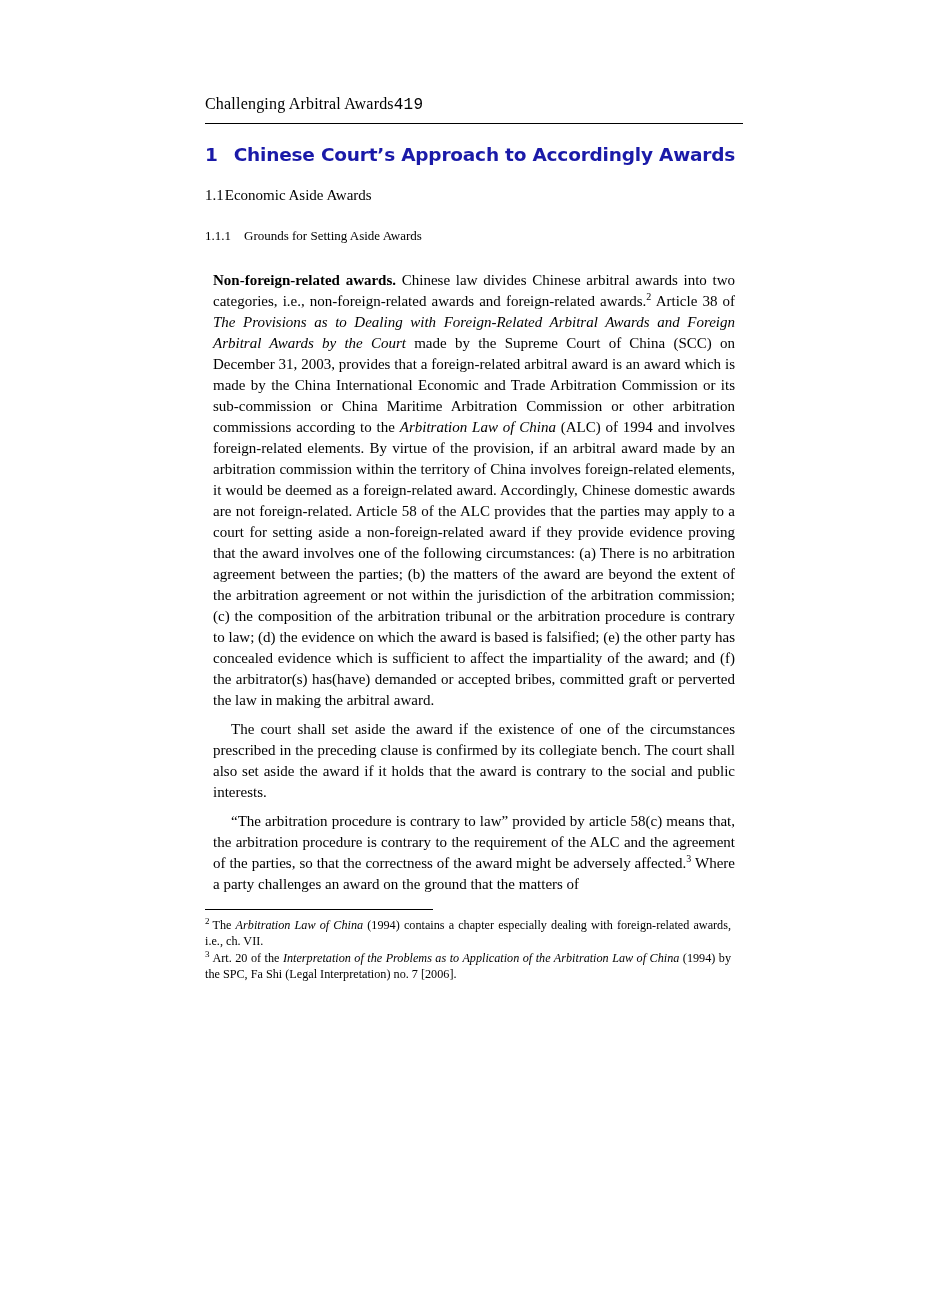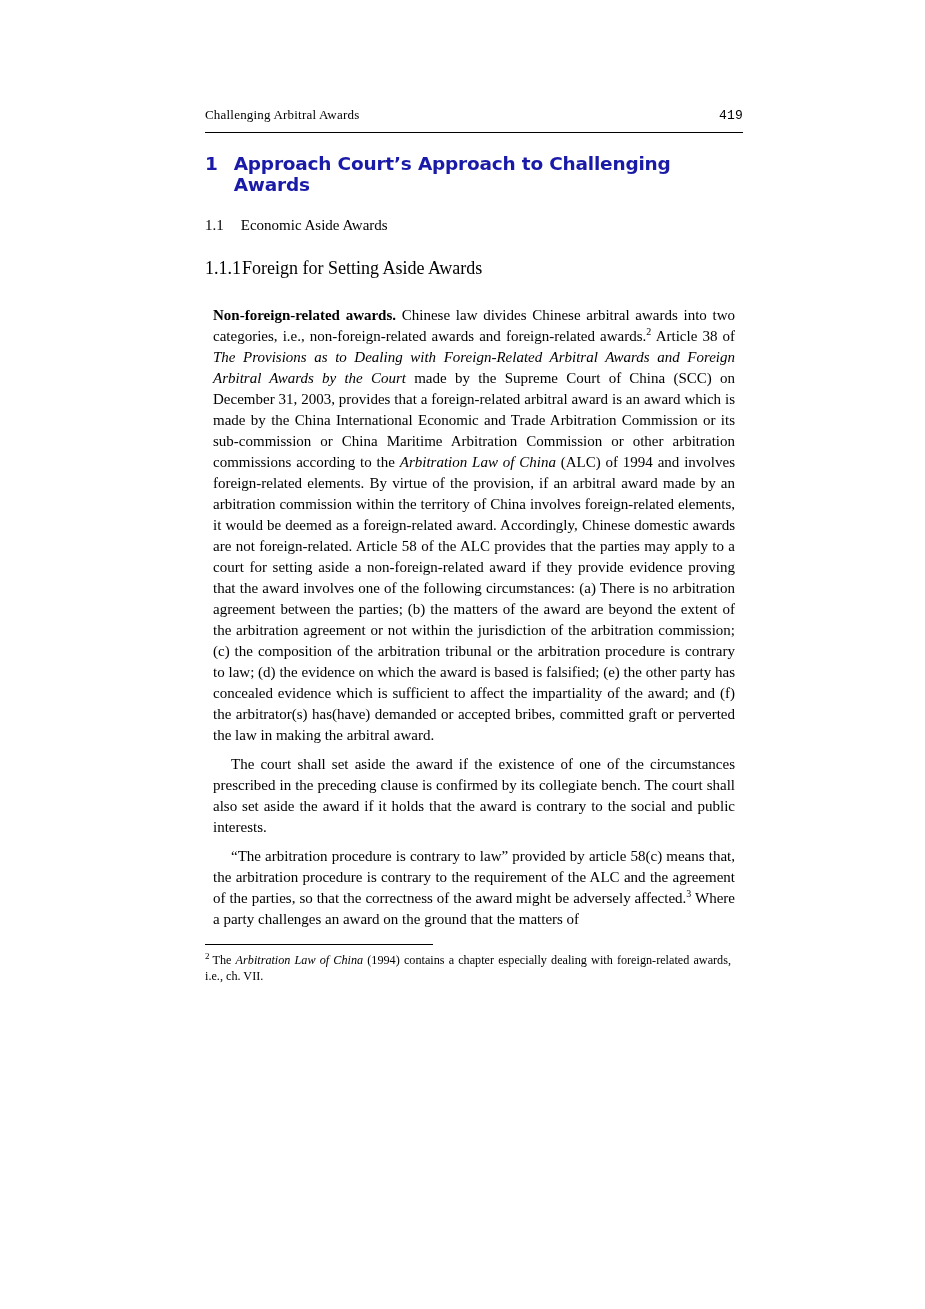--- a/index.html
+++ b/index.html
@@ -18,26 +18,24 @@
   }
   .content {
     position: absolute;
     left: 205px;
     top: 95px;
     width: 538px;
   }
   
   .runhead {
     display: flex;
-    justify-content: space-between;
     align-items: baseline;
-    font-size: 13px;
+    font-size: 16px;
     letter-spacing: 0.2px;
     padding-bottom: 6px;
-    margin-top: 12px;
   }
   .runhead .title {
     font-family: "Liberation Serif", serif;
   }
   .runhead .pageno {
     font-family: Liberation Mono, monospace;
   }
   .rule {
     border-top: 1px solid #000000;
     margin-top: 3px;
@@ -57,30 +55,30 @@
   }
   h1.sec-title .num {
     font-family: "DejaVu Sans", sans-serif;
   }
   h2.sub-title {
     font-family: "Liberation Serif", serif;
     font-size: 15px;
     font-weight: normal;
     margin: 0 0 24px 0;
     display: flex;
-    gap: 17px;
+    gap: 1px;
     align-items: baseline;
   }
   h3.subsub-title {
     font-family: "Liberation Serif", serif;
-    font-size: 18px;
+    font-size: 13px;
     font-weight: normal;
     margin: 0 0 26px 0;
     display: flex;
-    gap: 1px;
+    gap: 13px;
     align-items: center;
   }
   p.body {
     font-size: 15px;
     line-height: 1.40;
     text-align: justify;
     text-justify: inter-word;
     margin: 8px;
     hyphens: none;
   }
@@ -124,40 +122,41 @@
   <div class="content">
 
     <div class="runhead">
       <span class="title">Challenging Arbitral Awards</span>
       <span class="pageno">419</span>
     </div>
     <div class="rule"></div>
 
     <h1 class="sec-title">
       <span class="num">1</span>
-      <span>Approach Court’s Approach to Challenging Awards</span>
+      <span>Chinese Court’s Approach to Accordingly Awards</span>
     </h1>
 
     <h2 class="sub-title">
       <span>1.1</span>
       <span>Economic Aside Awards</span>
     </h2>
 
     <h3 class="subsub-title">
       <span>1.1.1</span>
-      <span>Foreign for Setting Aside Awards</span>
+      <span>Grounds for Setting Aside Awards</span>
     </h3>
 
     <p class="body"><span class="bold">Non-foreign-related awards.</span><span> Chinese law divides Chinese arbitral awards into two categories, i.e., non-foreign-related awards and foreign-related awards.</span><sup class="fn">2</sup><span> Article 38 of </span><span class="ital">The Provisions as to Dealing with Foreign-Related Arbitral Awards and Foreign Arbitral Awards by the Court</span><span> made by the Supreme Court of China (SCC) on December 31, 2003, provides that a foreign-related arbitral award is an award which is made by the China International Economic and Trade Arbitration Commission or its sub-commission or China Maritime Arbitration Commission or other arbitration commissions according to the </span><span class="ital">Arbitration Law of China</span><span> (ALC) of 1994 and involves foreign-related elements. By virtue of the provision, if an arbitral award made by an arbitration commission within the territory of China involves foreign-related elements, it would be deemed as a foreign-related award. Accordingly, Chinese domestic awards are not foreign-related. Article 58 of the ALC provides that the parties may apply to a court for setting aside a non-foreign-related award if they provide evidence proving that the award involves one of the following circumstances: (a) There is no arbitration agreement between the parties; (b) the matters of the award are beyond the extent of the arbitration agreement or not within the jurisdiction of the arbitration commission; (c) the composition of the arbitration tribunal or the arbitration procedure is contrary to law; (d) the evidence on which the award is based is falsified; (e) the other party has concealed evidence which is sufficient to affect the impartiality of the award; and (f) the arbitrator(s) has(have) demanded or accepted bribes, committed graft or perverted the law in making the arbitral award.</span></p>
 
     <p class="body">The court shall set aside the award if the existence of one of the circumstances prescribed in the preceding clause is confirmed by its collegiate bench. The court shall also set aside the award if it holds that the award is contrary to the social and public interests.</p>
 
     <p class="body"><span>“The arbitration procedure is contrary to law” provided by article 58(c) means that, the arbitration procedure is contrary to the requirement of the ALC and the agreement of the parties, so that the correctness of the award might be adversely affected.</span><sup class="fn">3</sup><span> Where a party challenges an award on the ground that the matters of</span></p>
 
     <div class="footnotes">
       <div class="fn-rule"></div>
 
       <p class="footnote"><sup>2</sup><span>The </span><span class="ital">Arbitration Law of China</span><span> (1994) contains a chapter especially dealing with foreign-related awards, i.e., ch. VII.</span></p>
 
+      <p class="footnote"><sup>3</sup><span>Art. 20 of the </span><span class="ital">Interpretation of the Problems as to Application of the Arbitration Law of China</span><span> (1994) by the SPC, Fa Shi (Legal Interpretation) no. 7 [2006].</span></p>
     </div>
 
   </div>
 </div>
 
 </body></html>

